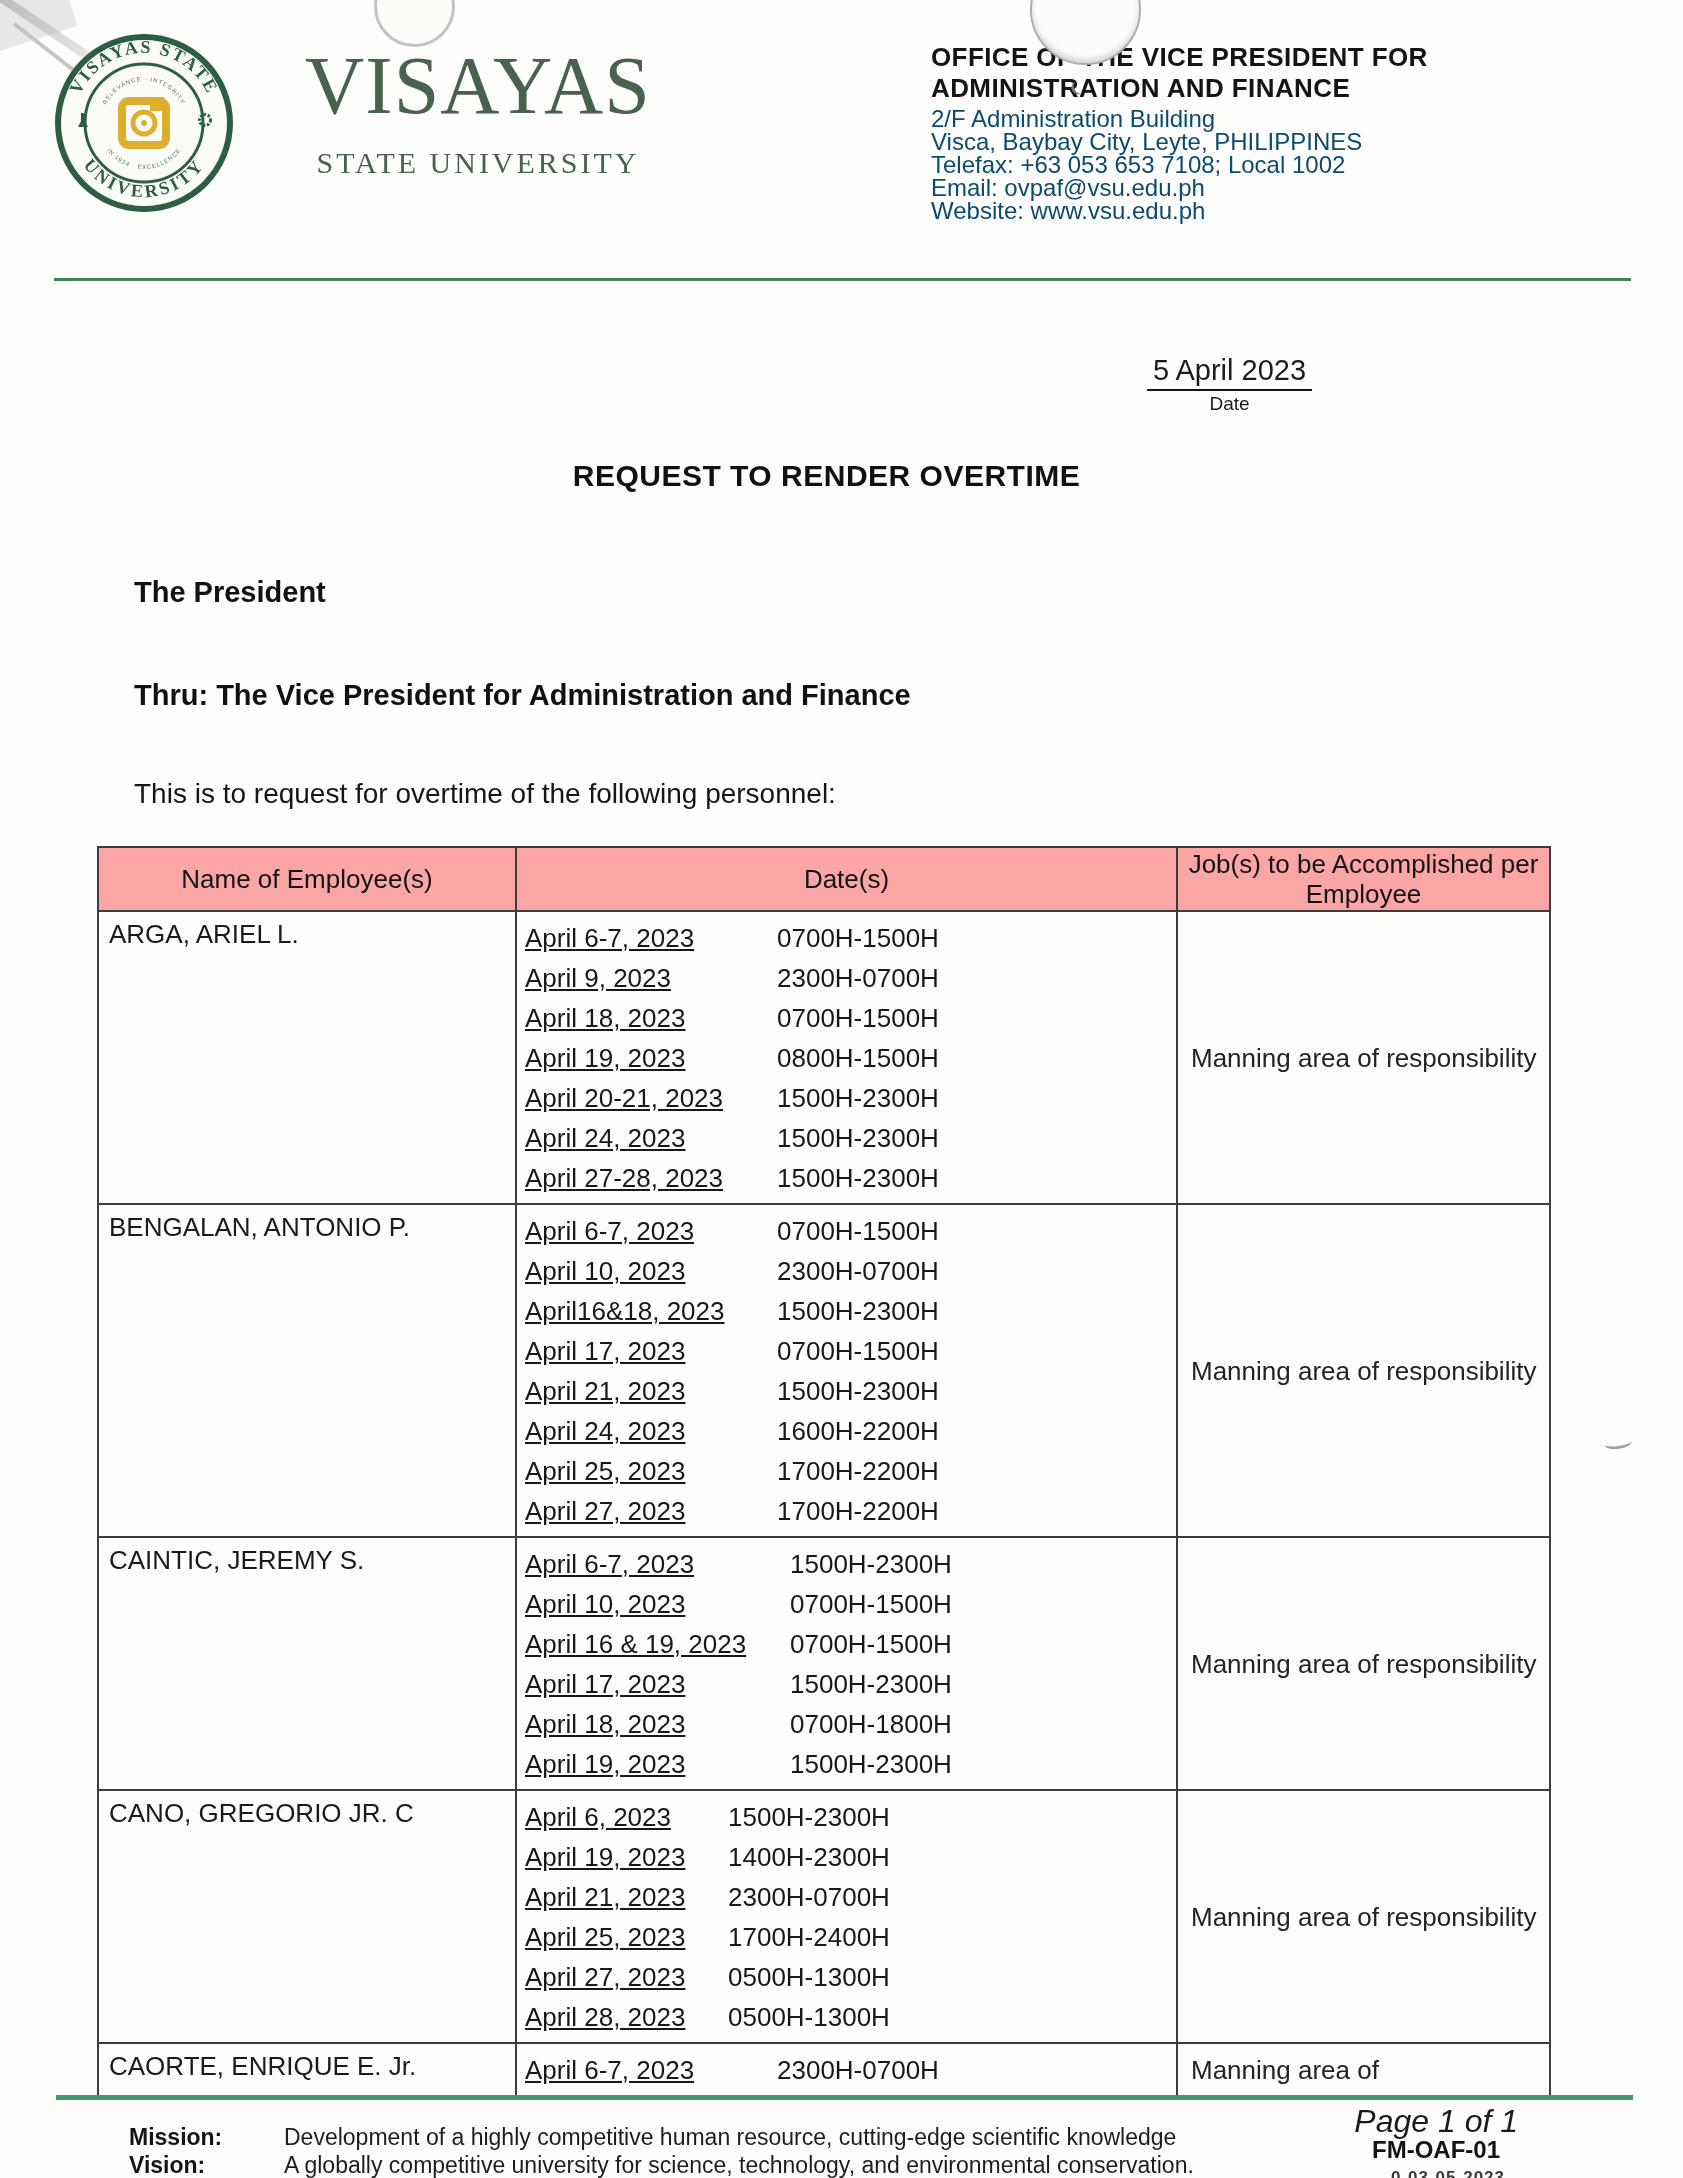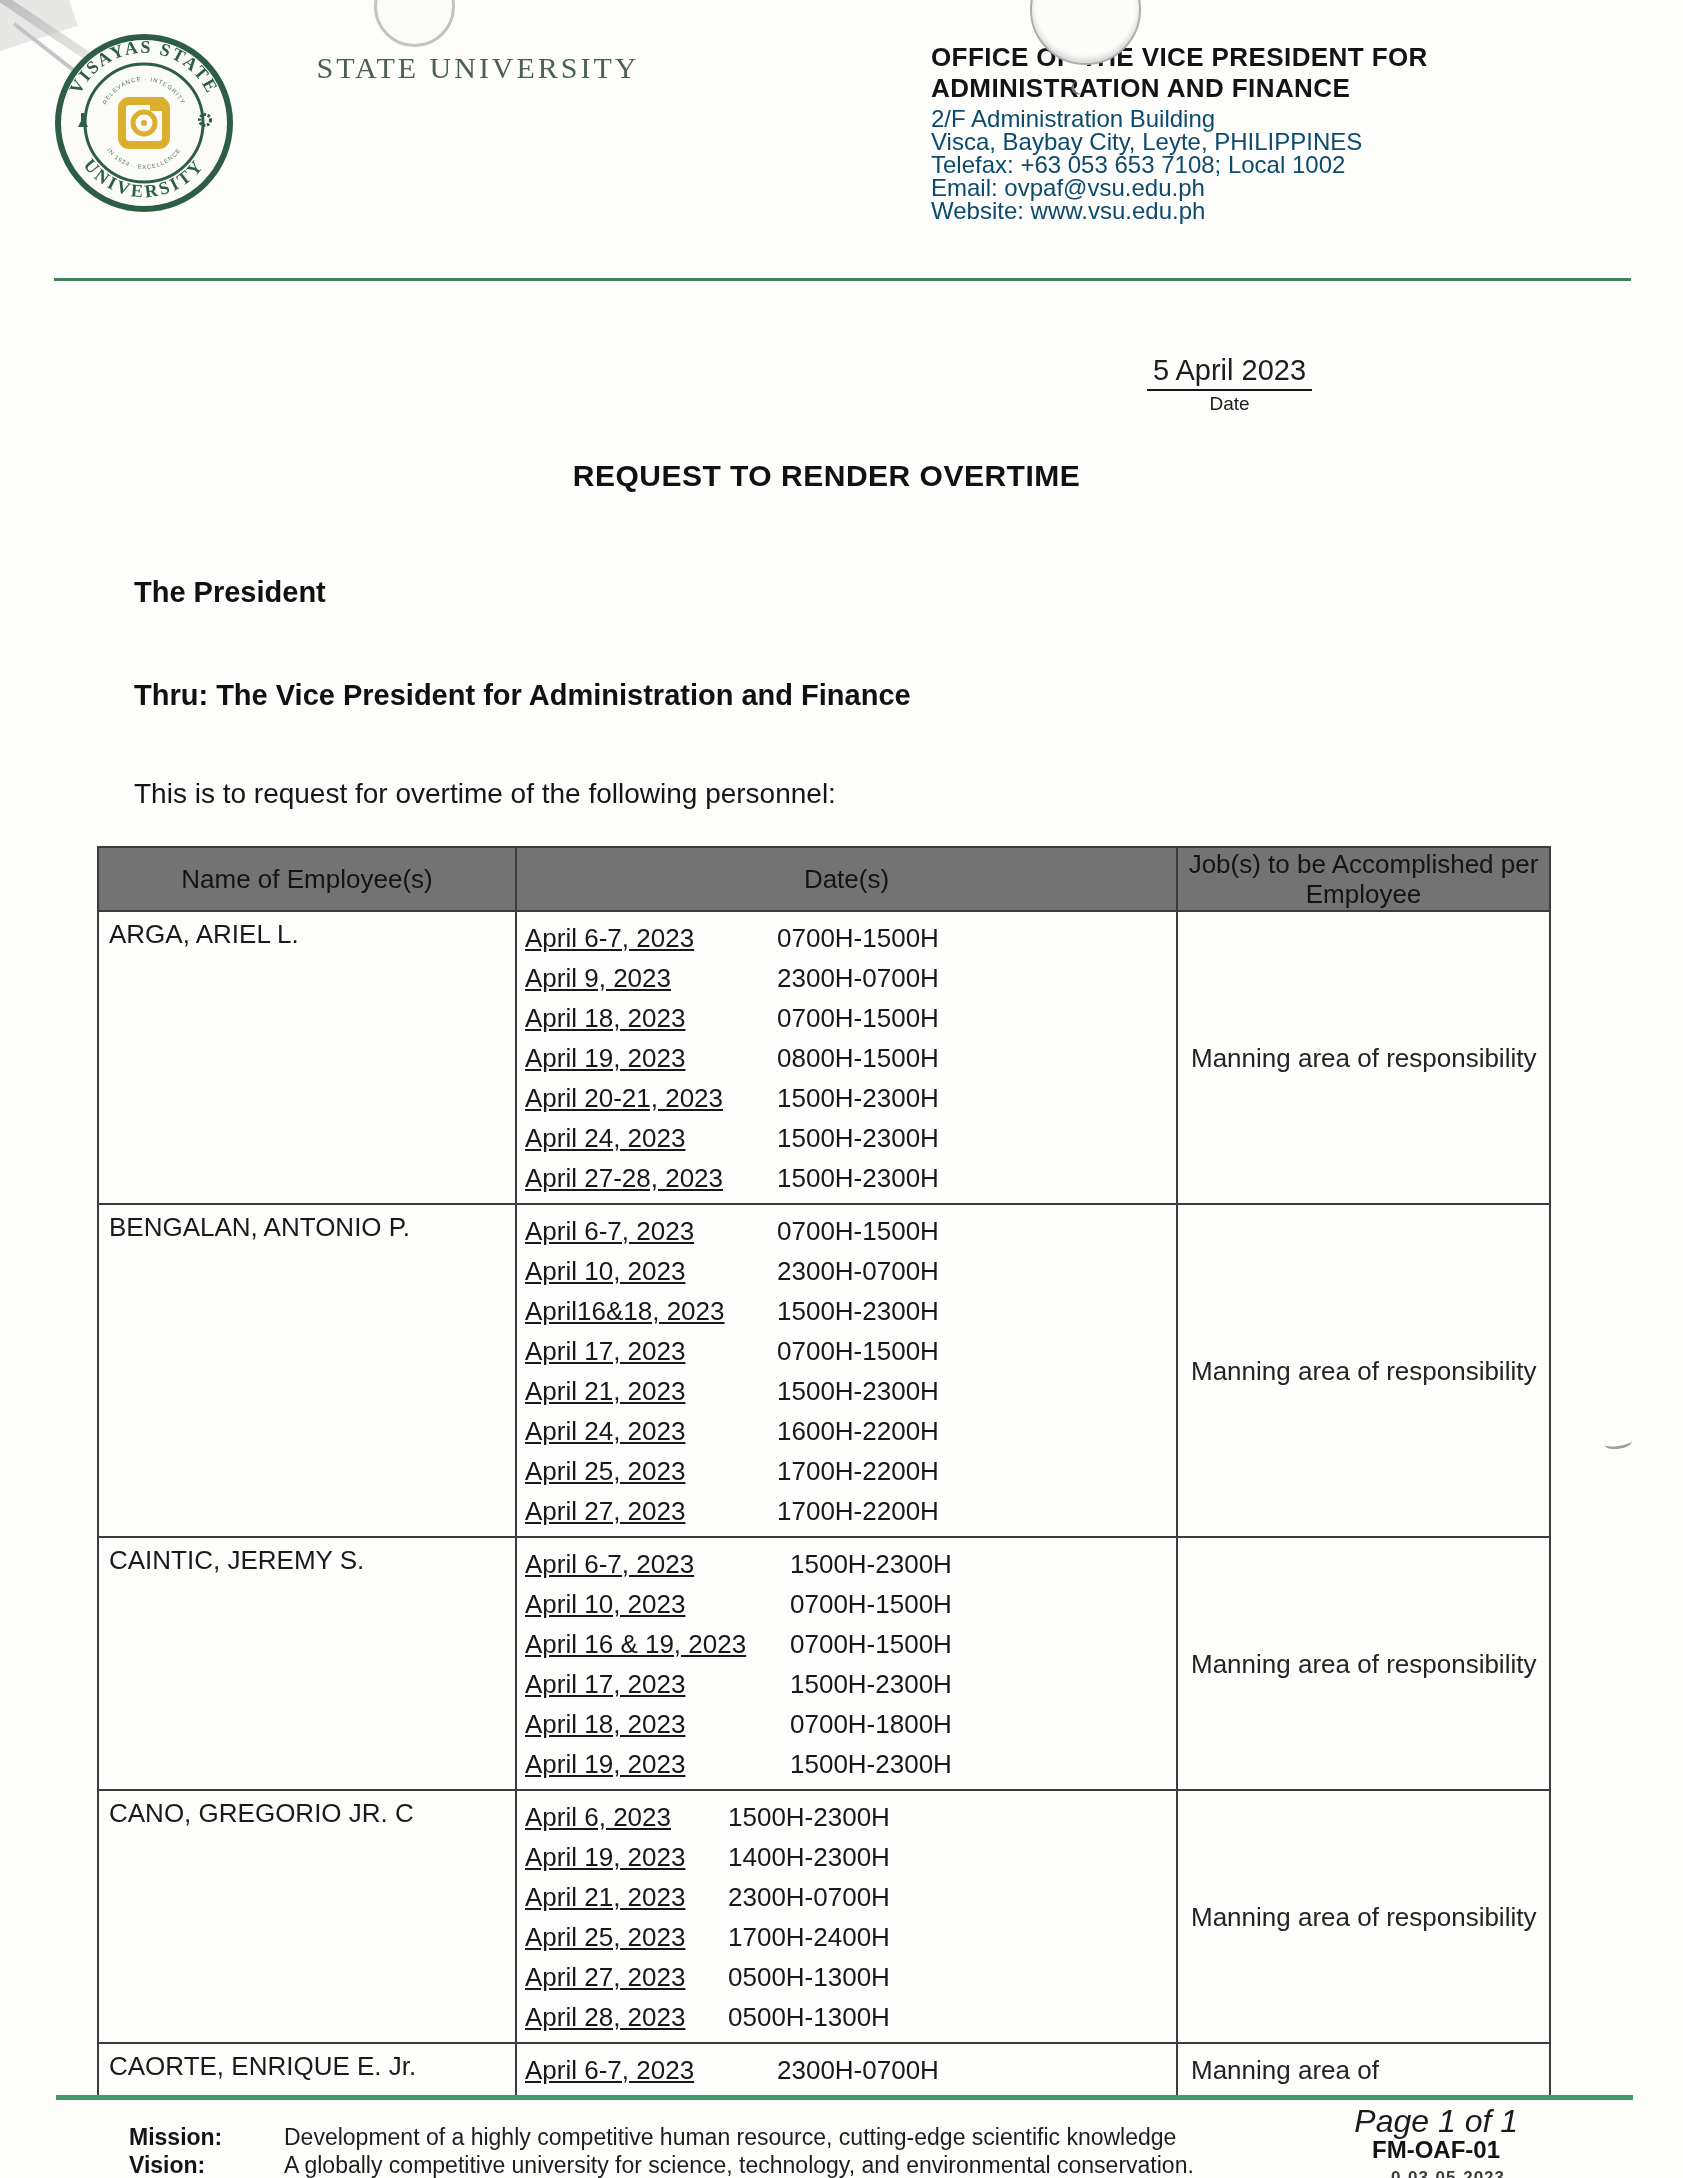--- a/index.html
+++ b/index.html
@@ -52,21 +52,21 @@
   .thru{position:absolute;left:134px;top:679px;font-weight:bold;font-size:29px;color:#111;}
   .intro{position:absolute;left:134px;top:778px;font-size:28px;color:#161616;}
   
   table.ot{
     position:absolute;left:97px;top:846px;width:1452px;
     border-collapse:collapse;table-layout:fixed;
   }
   table.ot col.c1{width:418px;} table.ot col.c2{width:661px;} table.ot col.c3{width:373px;}
   table.ot th, table.ot td{border:2px solid #3c3c3c;}
   table.ot th{
-    background:#737373;height:62px;font-weight:400;font-size:26px;color:#141414;
+    background:#fca5a5;height:62px;font-weight:400;font-size:26px;color:#141414;
     text-align:center;padding:0 10px;line-height:30px;
   }
   .cell-name{vertical-align:top;padding:7px 8px 0 10px;font-size:26px;color:#1a1a1a;}
   .cell-sched{vertical-align:top;padding:6px 0 5px 8px;}
   .sched-row{line-height:40px;font-size:26px;white-space:nowrap;color:#17171c;}
   .sched-row .sd{display:inline-block;width:252px;text-decoration:underline;}
   tbody tr:nth-child(3) .sched-row .sd{width:265px;}
   tbody tr:nth-child(4) .sched-row .sd{width:203px;}
   .cell-job{vertical-align:middle;padding-left:13px;font-size:26px;line-height:34px;color:#232323;}
   
@@ -120,20 +120,21 @@
     </g>
 
     <g fill="#2d5e45">
       <rect x="27" y="80" width="3" height="8"></rect>
         <path d="M24 94 l10 0 -3.5 -7 -3 0 z"></path>
     </g>
     <circle cx="151" cy="87" r="5.5" fill="none" stroke="#2d5e45" stroke-width="3" stroke-dasharray="2.4 1.6"></circle>
   </svg>
 
   <div class="logo-text">
+    <div class="logo-word">VISAYAS</div>
     <div class="logo-sub">STATE UNIVERSITY</div>
   </div>
 
   <div class="office-block">
     <div class="office-line">OFFICE OF THE VICE PRESIDENT FOR</div>
     <div class="office-line">ADMINISTRATION AND FINANCE</div>
     <div class="office-address">
         <div class="addr-line">2/F Administration Building</div>
         <div class="addr-line">Visca, Baybay City, Leyte, PHILIPPINES</div>
         <div class="addr-line">Telefax: +63 053 653 7108; Local 1002</div>

